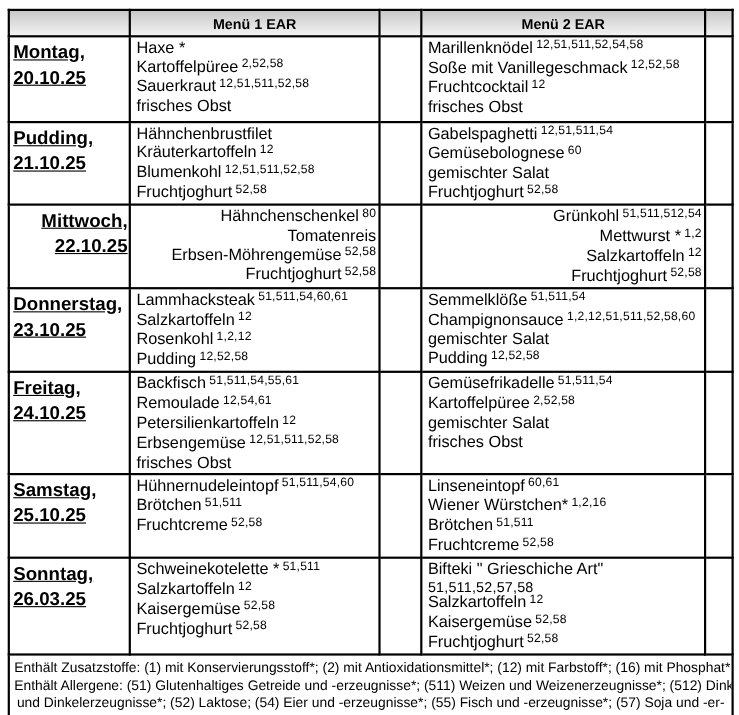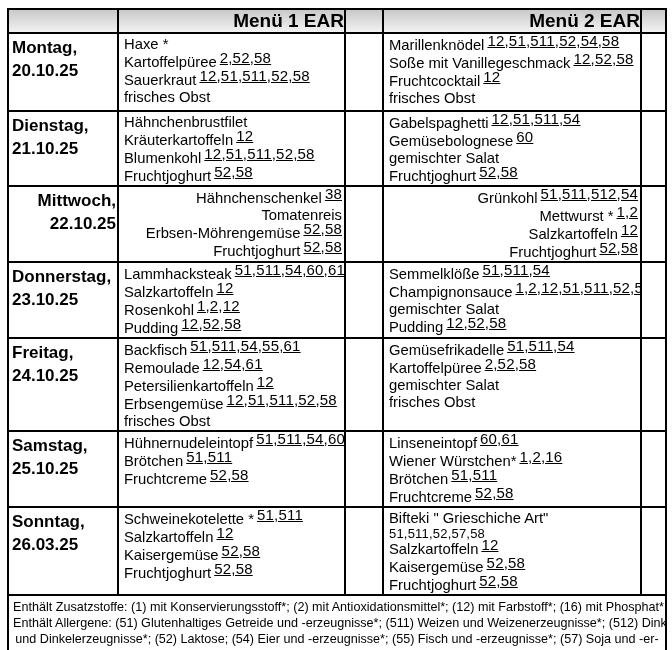--- a/index.html
+++ b/index.html
@@ -20,46 +20,45 @@
   }
   .menu-table th, .menu-table td {
     border: 2px solid #000000;
     vertical-align: top;
     padding: 0;
     overflow: hidden;
   }
   th.hdr {
     height: 22px;
     background: linear-gradient(#c9c9c9, #f2f2f2);
-    font-size: 19px;
+    font-size: 13px;
     font-weight: bold;
-    text-align: right;
+    text-align: center;
     vertical-align: middle;
   }
-  td.day-cell { padding: 2px 1px 0 3px; }
+  td.day-cell { padding: 2px 1px 0 3px; text-decoration: underline; }
   .day-name, .day-date {
     font-weight: bold;
     font-size: 17px;
     line-height: 23px;
     white-space: nowrap;
   }
   td.menu-cell {
     padding: 2px 2px 0 5px;
     font-size: 14.8px;
     margin-top: 48px;
   }
   .item { line-height: 17px; white-space: nowrap; }
   .item-text { }
   .item-sup {
-    font-size: 15px;
+    font-size: 11px;
     position: relative;
     top: -4.5px;
     margin-left: 3px;
     letter-spacing: 0.2px;
-    text-decoration: underline;
   }
   .item-sup-line {
     font-size: 13px;
     line-height: 13px;
     letter-spacing: 0.2px;
   }
   td.gap-cell, td.end-cell { background: #ffffff; }
   td.footer-cell {
     height: 84px;
     padding: 3px 4px 0 4px;
@@ -108,21 +107,21 @@
           <td class="menu-cell">
             <div class="item"><span class="item-text">Marillenknödel</span><span class="item-sup">12,51,511,52,54,58</span></div>
             <div class="item"><span class="item-text">Soße mit Vanillegeschmack</span><span class="item-sup">12,52,58</span></div>
             <div class="item"><span class="item-text">Fruchtcocktail</span><span class="item-sup">12</span></div>
             <div class="item"><span class="item-text">frisches Obst</span></div>
           </td>
           <td class="end-cell"></td>
         </tr>
         <tr style="height: 68px;">
           <td class="day-cell">
-            <div class="day-name">Dienstag,</div>
+            <div class="day-name">Pudding,</div>
             <div class="day-date">21.10.25</div>
           </td>
           <td class="menu-cell">
             <div class="item"><span class="item-text">Hähnchenbrustfilet</span></div>
             <div class="item"><span class="item-text">Kräuterkartoffeln</span><span class="item-sup">12</span></div>
             <div class="item"><span class="item-text">Blumenkohl</span><span class="item-sup">12,51,511,52,58</span></div>
             <div class="item"><span class="item-text">Fruchtjoghurt</span><span class="item-sup">52,58</span></div>
           </td>
           <td class="gap-cell"></td>
           <td class="menu-cell">
@@ -132,21 +131,21 @@
             <div class="item"><span class="item-text">Fruchtjoghurt</span><span class="item-sup">52,58</span></div>
           </td>
           <td class="end-cell"></td>
         </tr>
         <tr style="height: 68px; text-align: right;">
           <td class="day-cell">
             <div class="day-name">Mittwoch,</div>
             <div class="day-date">22.10.25</div>
           </td>
           <td class="menu-cell">
-            <div class="item"><span class="item-text">Hähnchenschenkel</span><span class="item-sup">38</span></div>
+            <div class="item"><span class="item-text">Hähnchenschenkel</span><span class="item-sup">80</span></div>
             <div class="item"><span class="item-text">Tomatenreis</span></div>
             <div class="item"><span class="item-text">Erbsen-Möhrengemüse</span><span class="item-sup">52,58</span></div>
             <div class="item"><span class="item-text">Fruchtjoghurt</span><span class="item-sup">52,58</span></div>
           </td>
           <td class="gap-cell"></td>
           <td class="menu-cell">
             <div class="item"><span class="item-text">Grünkohl</span><span class="item-sup">51,511,512,54</span></div>
             <div class="item"><span class="item-text">Mettwurst *</span><span class="item-sup">1,2</span></div>
             <div class="item"><span class="item-text">Salzkartoffeln</span><span class="item-sup">12</span></div>
             <div class="item"><span class="item-text">Fruchtjoghurt</span><span class="item-sup">52,58</span></div>

